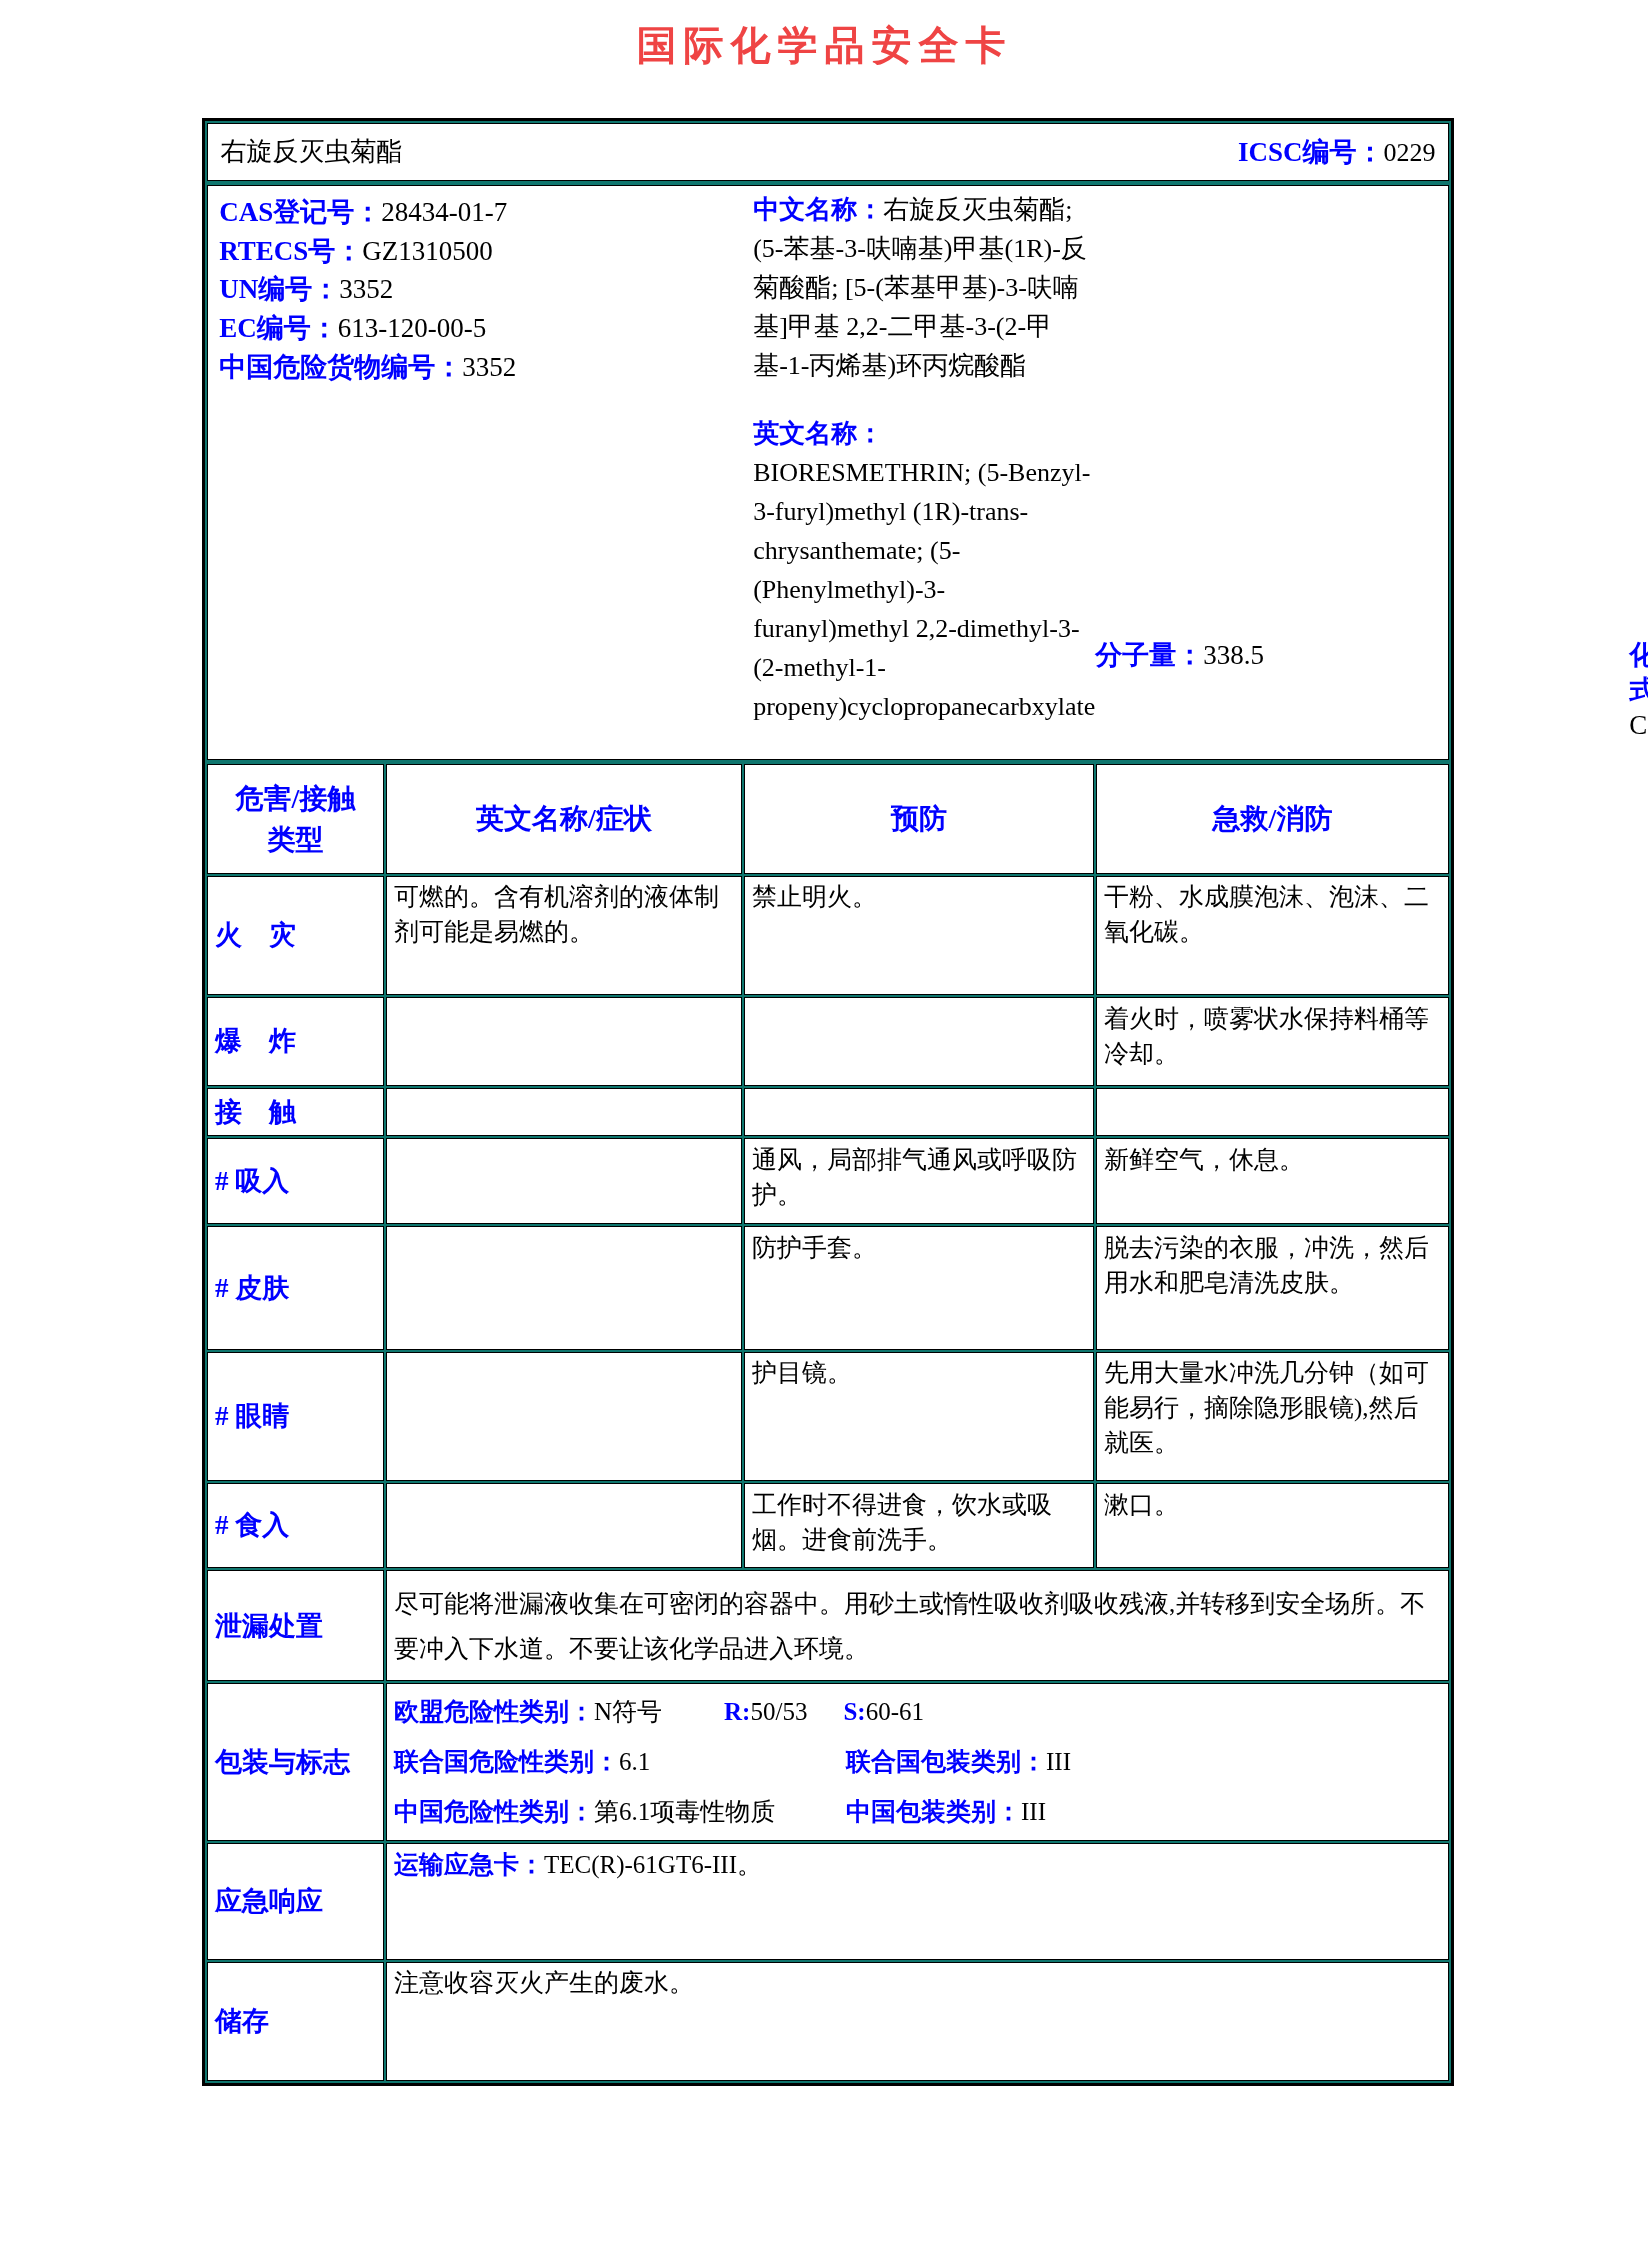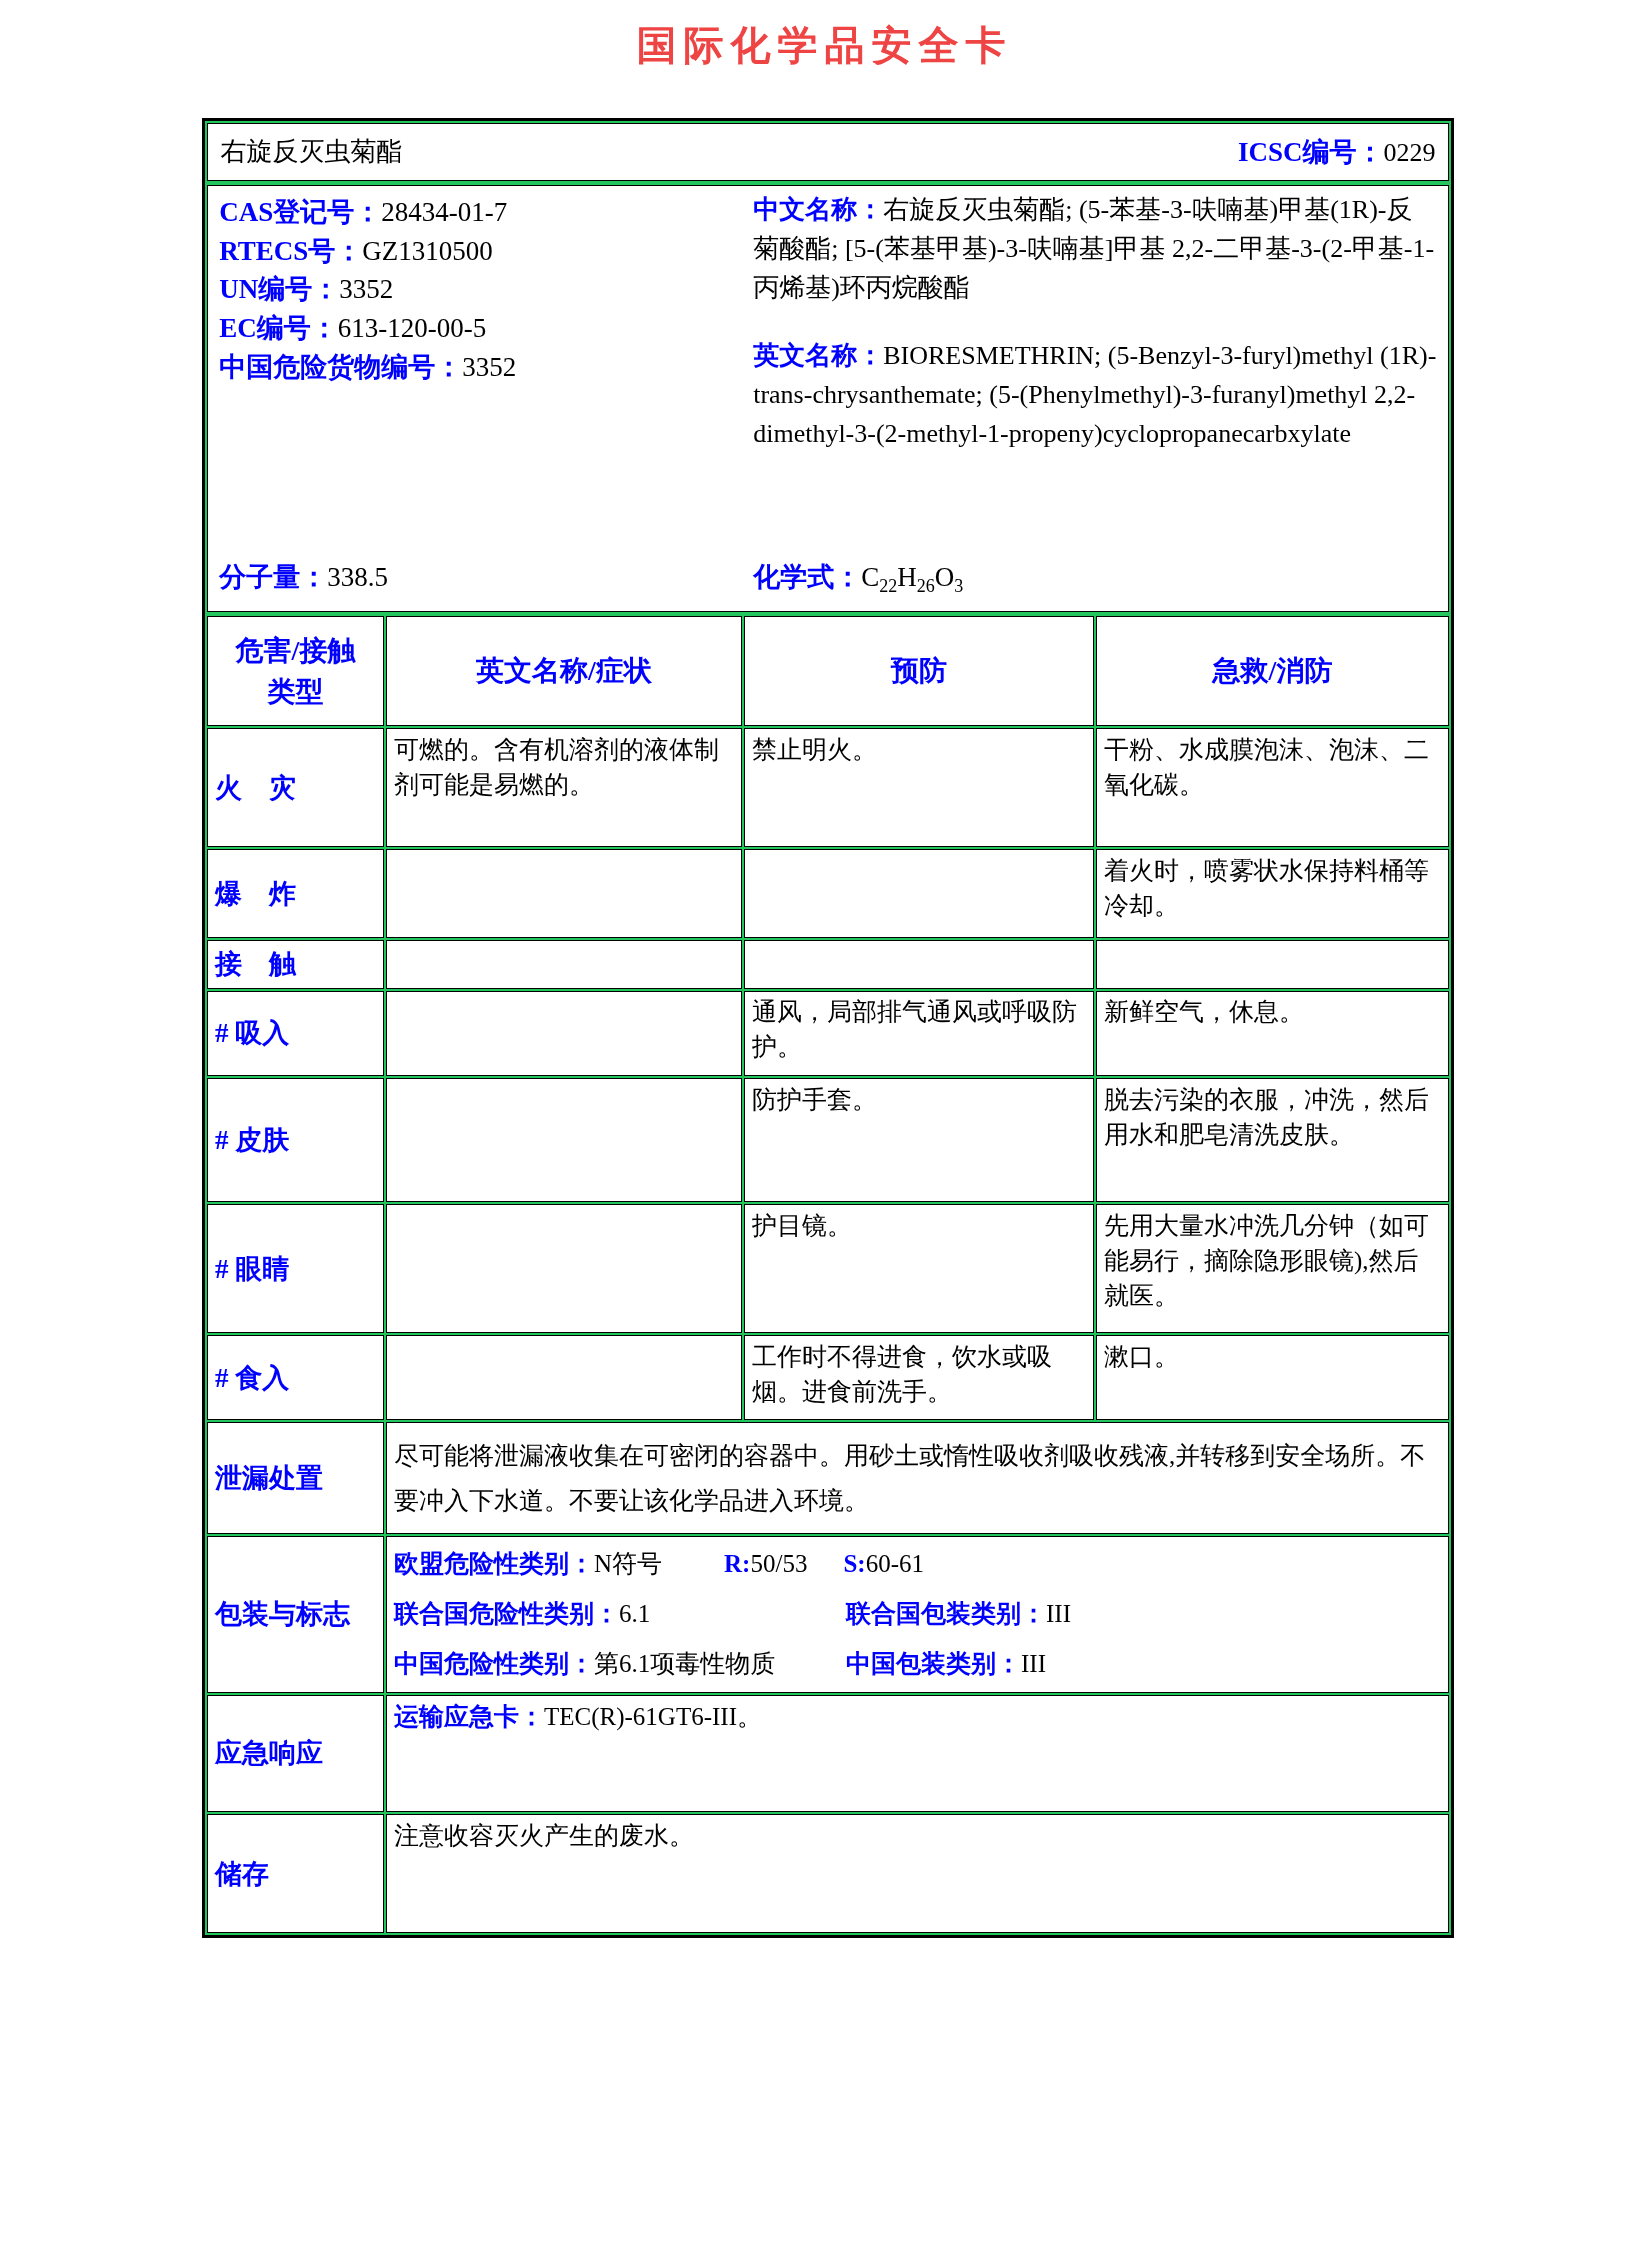--- a/index.html
+++ b/index.html
@@ -20,21 +20,21 @@
     font-family: "Liberation Sans", "DejaVu Sans", sans-serif;
     font-weight: bold;
     font-size: 40px;
     letter-spacing: 7px;
   }
   .card {
     position: absolute;
     left: 202px; top: 118px;
     width: 1246px;
     border: 3.5px solid #000000;
-    background: #22c55e;
+    background: #0f766e;
   }
   table.sec {
     width: 100%;
     border-collapse: separate;
     border-spacing: 2.1px;
     table-layout: fixed;
   }
   table.sec td {
     border: 1.4px solid #000000;
     background: #ffffff;
@@ -48,21 +48,21 @@
   }
   
   .titlebar-cell { height: 50px; font-size: 26px; }
   .titlebar-flex {
     display: flex; justify-content: space-between; align-items: center;
     height: 100%; padding: 0 5.6px;
   }
   .titlebar-flex .blue { font-size: 27px; }
   
   .info-cell { height: 420px; }
-  .info-wrap { display: flex; flex-direction: column; height: 100%; padding: 1.4px 4.2px; gap: 16px; }
+  .info-wrap { display: flex; flex-direction: row; height: 100%; padding: 1.4px 4.2px; }
   .info-top { display: flex; flex: 1; }
   .ids-col { width: 534px; flex: none; font-size: 27px; }
   .id-row { line-height: 34px; margin: 4.9px 0; }
   .names-col { flex: 1; font-size: 26px; line-height: 39px; }
   .name-block { margin-bottom: 29px; }
   .mol-row { display: flex; font-size: 27px; line-height: 35px; margin-top: auto; padding-bottom: 5.6px; }
   .mol-left { width: 534px; flex: none; }
   sub { font-size: 18px; }
   
   .hdr-cell {

